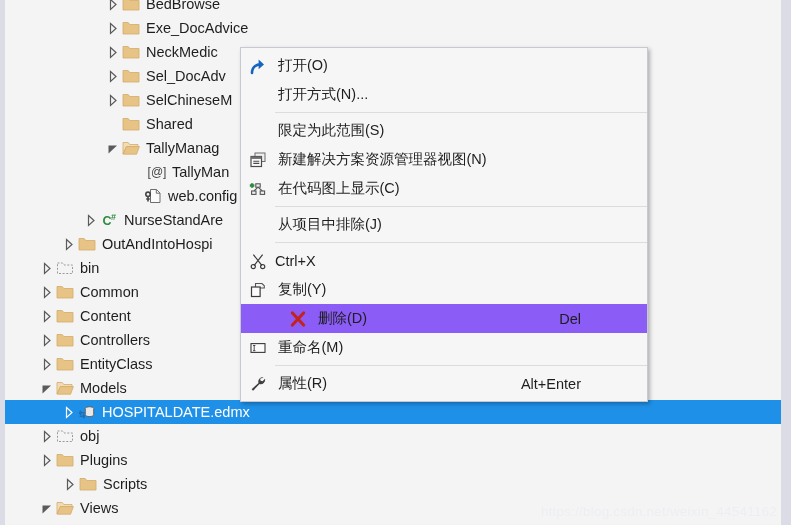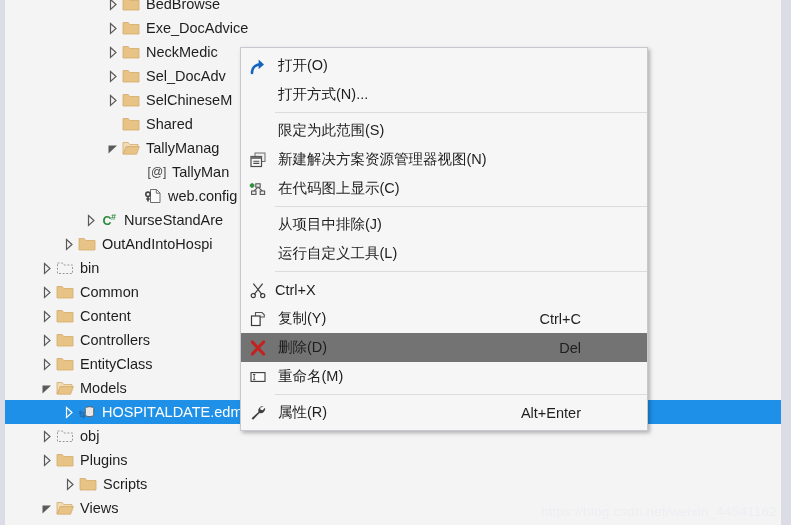--- a/index.html
+++ b/index.html
@@ -76,21 +76,21 @@
   }
   .mi {
     position: relative;
     display: flex;
     align-items: center;
     height: 29px;
     font-size: 14.5px;
     color: #1e1e1e;
     cursor: default;
   }
-  .mi.hl { background: #737373; }
+  .mi.hl { background: #8b5cf6; padding-left: 40px; }
   .mi-icon {
     width: 34px; min-width: 34px;
     display: flex; align-items: center; justify-content: center;
   }
   .mi-text { flex: 1; padding-left: 3px; }
   .mi-key { padding-right: 66px; font-size: 14.5px; color: #1e1e1e; }
   .sep {
     height: 1px;
     margin: 3px 0 3px 34px;
     background: #dcdcdc;
@@ -480,45 +480,39 @@
         </div>
         <div class="mi-text">在代码图上显示(C)</div>
         <div class="mi-key"></div>
       </div>
       <div class="sep"></div>
       <div class="mi">
         <div class="mi-icon"></div>
         <div class="mi-text">从项目中排除(J)</div>
         <div class="mi-key"></div>
       </div>
-      <div class="mi">
-        <div class="mi-icon"></div>
-        <div class="mi-text">运行自定义工具(L)</div>
-        <div class="mi-key"></div>
-      </div>
       <div class="sep"></div>
       <div class="mi">
         <div class="mi-icon">
           <svg width="18" height="18" viewBox="0 0 18 18" xmlns="http://www.w3.org/2000/svg">
             <path d="M4.4 2.6L13 13.6M13.6 2.6L5 13.6" stroke="#3a3a3a" stroke-width="1.2" fill="none"></path>
             <circle cx="4.3" cy="14.6" r="2.1" fill="none" stroke="#3a3a3a" stroke-width="1.2"></circle>
             <circle cx="13.7" cy="14.6" r="2.1" fill="none" stroke="#3a3a3a" stroke-width="1.2"></circle>
           </svg>
         </div>
         <div class="mi-key">Ctrl+X</div>
       </div>
       <div class="mi">
         <div class="mi-icon">
           <svg width="18" height="18" viewBox="0 0 18 18" xmlns="http://www.w3.org/2000/svg">
             <path d="M6.5 2.5h6.5l2.3 2.3v2.2H6.5z" fill="#f3f3f3" stroke="#555" stroke-width="1.1"></path>
             <rect x="2.5" y="6" width="8.6" height="9.5" fill="#fbfbfb" stroke="#3a3a3a" stroke-width="1.2"></rect>
           </svg>
         </div>
         <div class="mi-text">复制(Y)</div>
-        <div class="mi-key">Ctrl+C</div>
       </div>
       <div class="mi hl">
         <div class="mi-icon">
           <svg width="18" height="18" viewBox="0 0 18 18" xmlns="http://www.w3.org/2000/svg">
             <path d="M3.4 3L14.6 15M14.6 3L3.4 15" stroke="#c3221f" stroke-width="3.1" stroke-linecap="round" fill="none"></path>
           </svg>
         </div>
         <div class="mi-text">删除(D)</div>
         <div class="mi-key">Del</div>
       </div>

